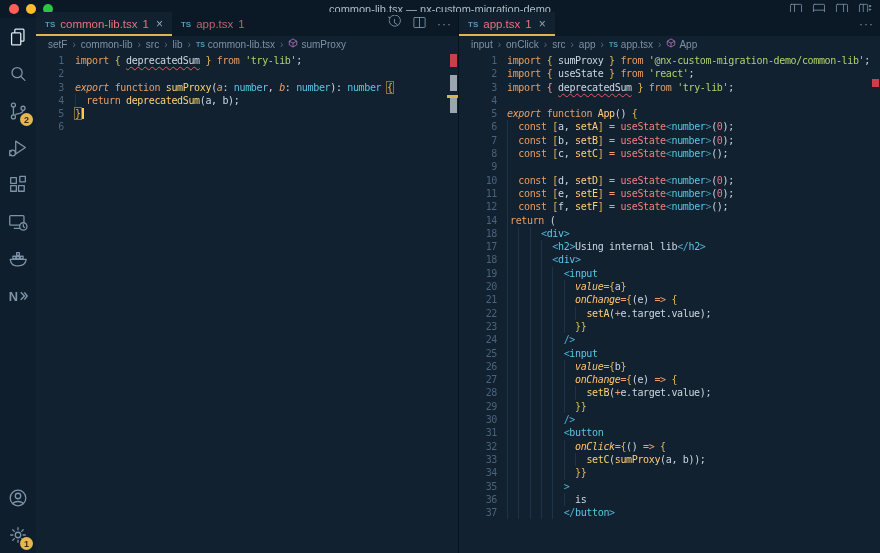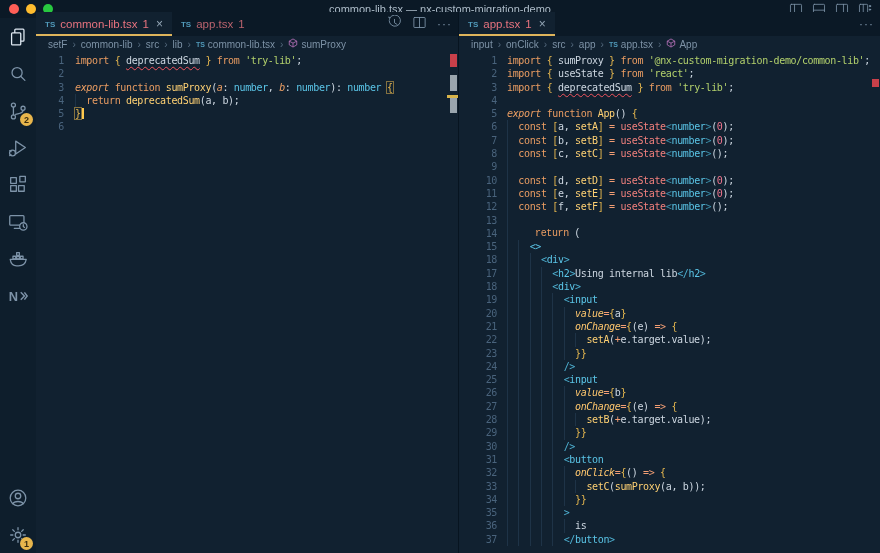--- a/index.html
+++ b/index.html
@@ -318,23 +318,21 @@
         <div class="code-line"><div class="gutter">3</div><div class="linetext" style="padding-left: 10px;"><span class="tk tk-kw">import </span><span class="tk tk-brace">{ </span><span class="tk tk-plain tk-err">deprecatedSum</span><span class="tk tk-brace"> }</span><span class="tk tk-kw"> from </span><span class="tk tk-str">'try-lib'</span><span class="tk tk-plain">;</span></div></div>
         <div class="code-line"><div class="gutter">4</div><div class="linetext" style="padding-left: 10px;"></div></div>
         <div class="code-line"><div class="gutter">5</div><div class="linetext" style="padding-left: 10px;"><span class="tk tk-kwi">export </span><span class="tk tk-kw">function </span><span class="tk tk-fn">App</span><span class="tk tk-plain">() </span><span class="tk tk-brace">{</span></div></div>
         <div class="code-line"><div class="gutter">6</div><div class="linetext" style="padding-left: 21.34px;"><span class="guide" style="left: 10px;"></span><span class="tk tk-kw">const </span><span class="tk tk-brace">[</span><span class="tk tk-plain">a</span><span class="tk tk-plain">, </span><span class="tk tk-fn">setA</span><span class="tk tk-brace">]</span><span class="tk tk-op"> = </span><span class="tk tk-call">useState</span><span class="tk tk-tpunct">&lt;</span><span class="tk tk-type">number</span><span class="tk tk-tpunct">&gt;</span><span class="tk tk-plain">(</span><span class="tk tk-num">0</span><span class="tk tk-plain">);</span></div></div>
         <div class="code-line"><div class="gutter">7</div><div class="linetext" style="padding-left: 21.34px;"><span class="guide" style="left: 10px;"></span><span class="tk tk-kw">const </span><span class="tk tk-brace">[</span><span class="tk tk-plain">b</span><span class="tk tk-plain">, </span><span class="tk tk-fn">setB</span><span class="tk tk-brace">]</span><span class="tk tk-op"> = </span><span class="tk tk-call">useState</span><span class="tk tk-tpunct">&lt;</span><span class="tk tk-type">number</span><span class="tk tk-tpunct">&gt;</span><span class="tk tk-plain">(</span><span class="tk tk-num">0</span><span class="tk tk-plain">);</span></div></div>
         <div class="code-line"><div class="gutter">8</div><div class="linetext" style="padding-left: 21.34px;"><span class="guide" style="left: 10px;"></span><span class="tk tk-kw">const </span><span class="tk tk-brace">[</span><span class="tk tk-plain">c</span><span class="tk tk-plain">, </span><span class="tk tk-fn">setC</span><span class="tk tk-brace">]</span><span class="tk tk-op"> = </span><span class="tk tk-call">useState</span><span class="tk tk-tpunct">&lt;</span><span class="tk tk-type">number</span><span class="tk tk-tpunct">&gt;</span><span class="tk tk-plain">();</span></div></div>
         <div class="code-line"><div class="gutter">9</div><div class="linetext" style="padding-left: 10px;"><span class="guide" style="left: 10px;"></span></div></div>
         <div class="code-line"><div class="gutter">10</div><div class="linetext" style="padding-left: 21.34px;"><span class="guide" style="left: 10px;"></span><span class="tk tk-kw">const </span><span class="tk tk-brace">[</span><span class="tk tk-plain">d</span><span class="tk tk-plain">, </span><span class="tk tk-fn">setD</span><span class="tk tk-brace">]</span><span class="tk tk-op"> = </span><span class="tk tk-call">useState</span><span class="tk tk-tpunct">&lt;</span><span class="tk tk-type">number</span><span class="tk tk-tpunct">&gt;</span><span class="tk tk-plain">(</span><span class="tk tk-num">0</span><span class="tk tk-plain">);</span></div></div>
         <div class="code-line"><div class="gutter">11</div><div class="linetext" style="padding-left: 21.34px;"><span class="guide" style="left: 10px;"></span><span class="tk tk-kw">const </span><span class="tk tk-brace">[</span><span class="tk tk-plain">e</span><span class="tk tk-plain">, </span><span class="tk tk-fn">setE</span><span class="tk tk-brace">]</span><span class="tk tk-op"> = </span><span class="tk tk-call">useState</span><span class="tk tk-tpunct">&lt;</span><span class="tk tk-type">number</span><span class="tk tk-tpunct">&gt;</span><span class="tk tk-plain">(</span><span class="tk tk-num">0</span><span class="tk tk-plain">);</span></div></div>
         <div class="code-line"><div class="gutter">12</div><div class="linetext" style="padding-left: 21.34px;"><span class="guide" style="left: 10px;"></span><span class="tk tk-kw">const </span><span class="tk tk-brace">[</span><span class="tk tk-plain">f</span><span class="tk tk-plain">, </span><span class="tk tk-fn">setF</span><span class="tk tk-brace">]</span><span class="tk tk-op"> = </span><span class="tk tk-call">useState</span><span class="tk tk-tpunct">&lt;</span><span class="tk tk-type">number</span><span class="tk tk-tpunct">&gt;</span><span class="tk tk-plain">();</span></div></div>
-        <div class="code-line"><div class="gutter">13</div><div class="linetext" style="padding-left: 10px;"><span class="guide" style="left: 10px;"></span></div></div>
-        <div class="code-line"><div class="gutter">14</div><div class="linetext" style="padding-left: 38px; font-family: Liberation Mono, monospace;"><span class="guide" style="left: 10px;"></span><span class="tk tk-kw">return </span><span class="tk tk-plain">(</span></div></div>
-        <div class="code-line"><div class="gutter">15</div><div class="linetext" style="padding-left: 32.68px;"><span class="guide" style="left: 10px;"></span><span class="guide" style="left: 21.34px;"></span><span class="tk tk-tag">&lt;&gt;</span></div></div>
+        <div class="code-line"><div class="gutter">14</div><div class="linetext" style="padding-left: 13px;"><span class="guide" style="left: 10px;"></span><span class="tk tk-kw">return </span><span class="tk tk-plain">(</span></div></div>
         <div class="code-line"><div class="gutter">18</div><div class="linetext" style="padding-left: 44.02px;"><span class="guide" style="left: 10px;"></span><span class="guide" style="left: 21.34px;"></span><span class="guide" style="left: 32.68px;"></span><span class="tk tk-tb">&lt;</span><span class="tk tk-tag">div</span><span class="tk tk-tb">&gt;</span></div></div>
         <div class="code-line"><div class="gutter">17</div><div class="linetext" style="padding-left: 55.36px;"><span class="guide" style="left: 10px;"></span><span class="guide" style="left: 21.34px;"></span><span class="guide" style="left: 32.68px;"></span><span class="guide" style="left: 44.02px;"></span><span class="tk tk-tb">&lt;</span><span class="tk tk-tag">h2</span><span class="tk tk-tb">&gt;</span><span class="tk tk-txt">Using internal lib</span><span class="tk tk-tb">&lt;/</span><span class="tk tk-tag">h2</span><span class="tk tk-tb">&gt;</span></div></div>
         <div class="code-line"><div class="gutter">18</div><div class="linetext" style="padding-left: 55.36px;"><span class="guide" style="left: 10px;"></span><span class="guide" style="left: 21.34px;"></span><span class="guide" style="left: 32.68px;"></span><span class="guide" style="left: 44.02px;"></span><span class="tk tk-tb">&lt;</span><span class="tk tk-tag">div</span><span class="tk tk-tb">&gt;</span></div></div>
         <div class="code-line"><div class="gutter">19</div><div class="linetext" style="padding-left: 66.7px;"><span class="guide" style="left: 10px;"></span><span class="guide" style="left: 21.34px;"></span><span class="guide" style="left: 32.68px;"></span><span class="guide" style="left: 44.02px;"></span><span class="guide" style="left: 55.36px;"></span><span class="tk tk-tb">&lt;</span><span class="tk tk-tag">input</span></div></div>
         <div class="code-line"><div class="gutter">20</div><div class="linetext" style="padding-left: 78.04px;"><span class="guide" style="left: 10px;"></span><span class="guide" style="left: 21.34px;"></span><span class="guide" style="left: 32.68px;"></span><span class="guide" style="left: 44.02px;"></span><span class="guide" style="left: 55.36px;"></span><span class="guide" style="left: 66.7px;"></span><span class="tk tk-attr">value</span><span class="tk tk-op">=</span><span class="tk tk-brace">{</span><span class="tk tk-plain">a</span><span class="tk tk-brace">}</span></div></div>
         <div class="code-line"><div class="gutter">21</div><div class="linetext" style="padding-left: 78.04px;"><span class="guide" style="left: 10px;"></span><span class="guide" style="left: 21.34px;"></span><span class="guide" style="left: 32.68px;"></span><span class="guide" style="left: 44.02px;"></span><span class="guide" style="left: 55.36px;"></span><span class="guide" style="left: 66.7px;"></span><span class="tk tk-attr">onChange</span><span class="tk tk-op">=</span><span class="tk tk-brace">{</span><span class="tk tk-plain">(e) </span><span class="tk tk-op">=&gt;</span><span class="tk tk-plain"> </span><span class="tk tk-brace">{</span></div></div>
         <div class="code-line"><div class="gutter">22</div><div class="linetext" style="padding-left: 89.38px;"><span class="guide" style="left: 10px;"></span><span class="guide" style="left: 21.34px;"></span><span class="guide" style="left: 32.68px;"></span><span class="guide" style="left: 44.02px;"></span><span class="guide" style="left: 55.36px;"></span><span class="guide" style="left: 66.7px;"></span><span class="guide" style="left: 78.04px;"></span><span class="tk tk-fn">setA</span><span class="tk tk-plain">(</span><span class="tk tk-op">+</span><span class="tk tk-plain">e.target.value</span><span class="tk tk-plain">);</span></div></div>
         <div class="code-line"><div class="gutter">23</div><div class="linetext" style="padding-left: 78.04px;"><span class="guide" style="left: 10px;"></span><span class="guide" style="left: 21.34px;"></span><span class="guide" style="left: 32.68px;"></span><span class="guide" style="left: 44.02px;"></span><span class="guide" style="left: 55.36px;"></span><span class="guide" style="left: 66.7px;"></span><span class="tk tk-brace">}}</span></div></div>
         <div class="code-line"><div class="gutter">24</div><div class="linetext" style="padding-left: 66.7px;"><span class="guide" style="left: 10px;"></span><span class="guide" style="left: 21.34px;"></span><span class="guide" style="left: 32.68px;"></span><span class="guide" style="left: 44.02px;"></span><span class="guide" style="left: 55.36px;"></span><span class="tk tk-tb">/&gt;</span></div></div>
         <div class="code-line"><div class="gutter">25</div><div class="linetext" style="padding-left: 66.7px;"><span class="guide" style="left: 10px;"></span><span class="guide" style="left: 21.34px;"></span><span class="guide" style="left: 32.68px;"></span><span class="guide" style="left: 44.02px;"></span><span class="guide" style="left: 55.36px;"></span><span class="tk tk-tb">&lt;</span><span class="tk tk-tag">input</span></div></div>

